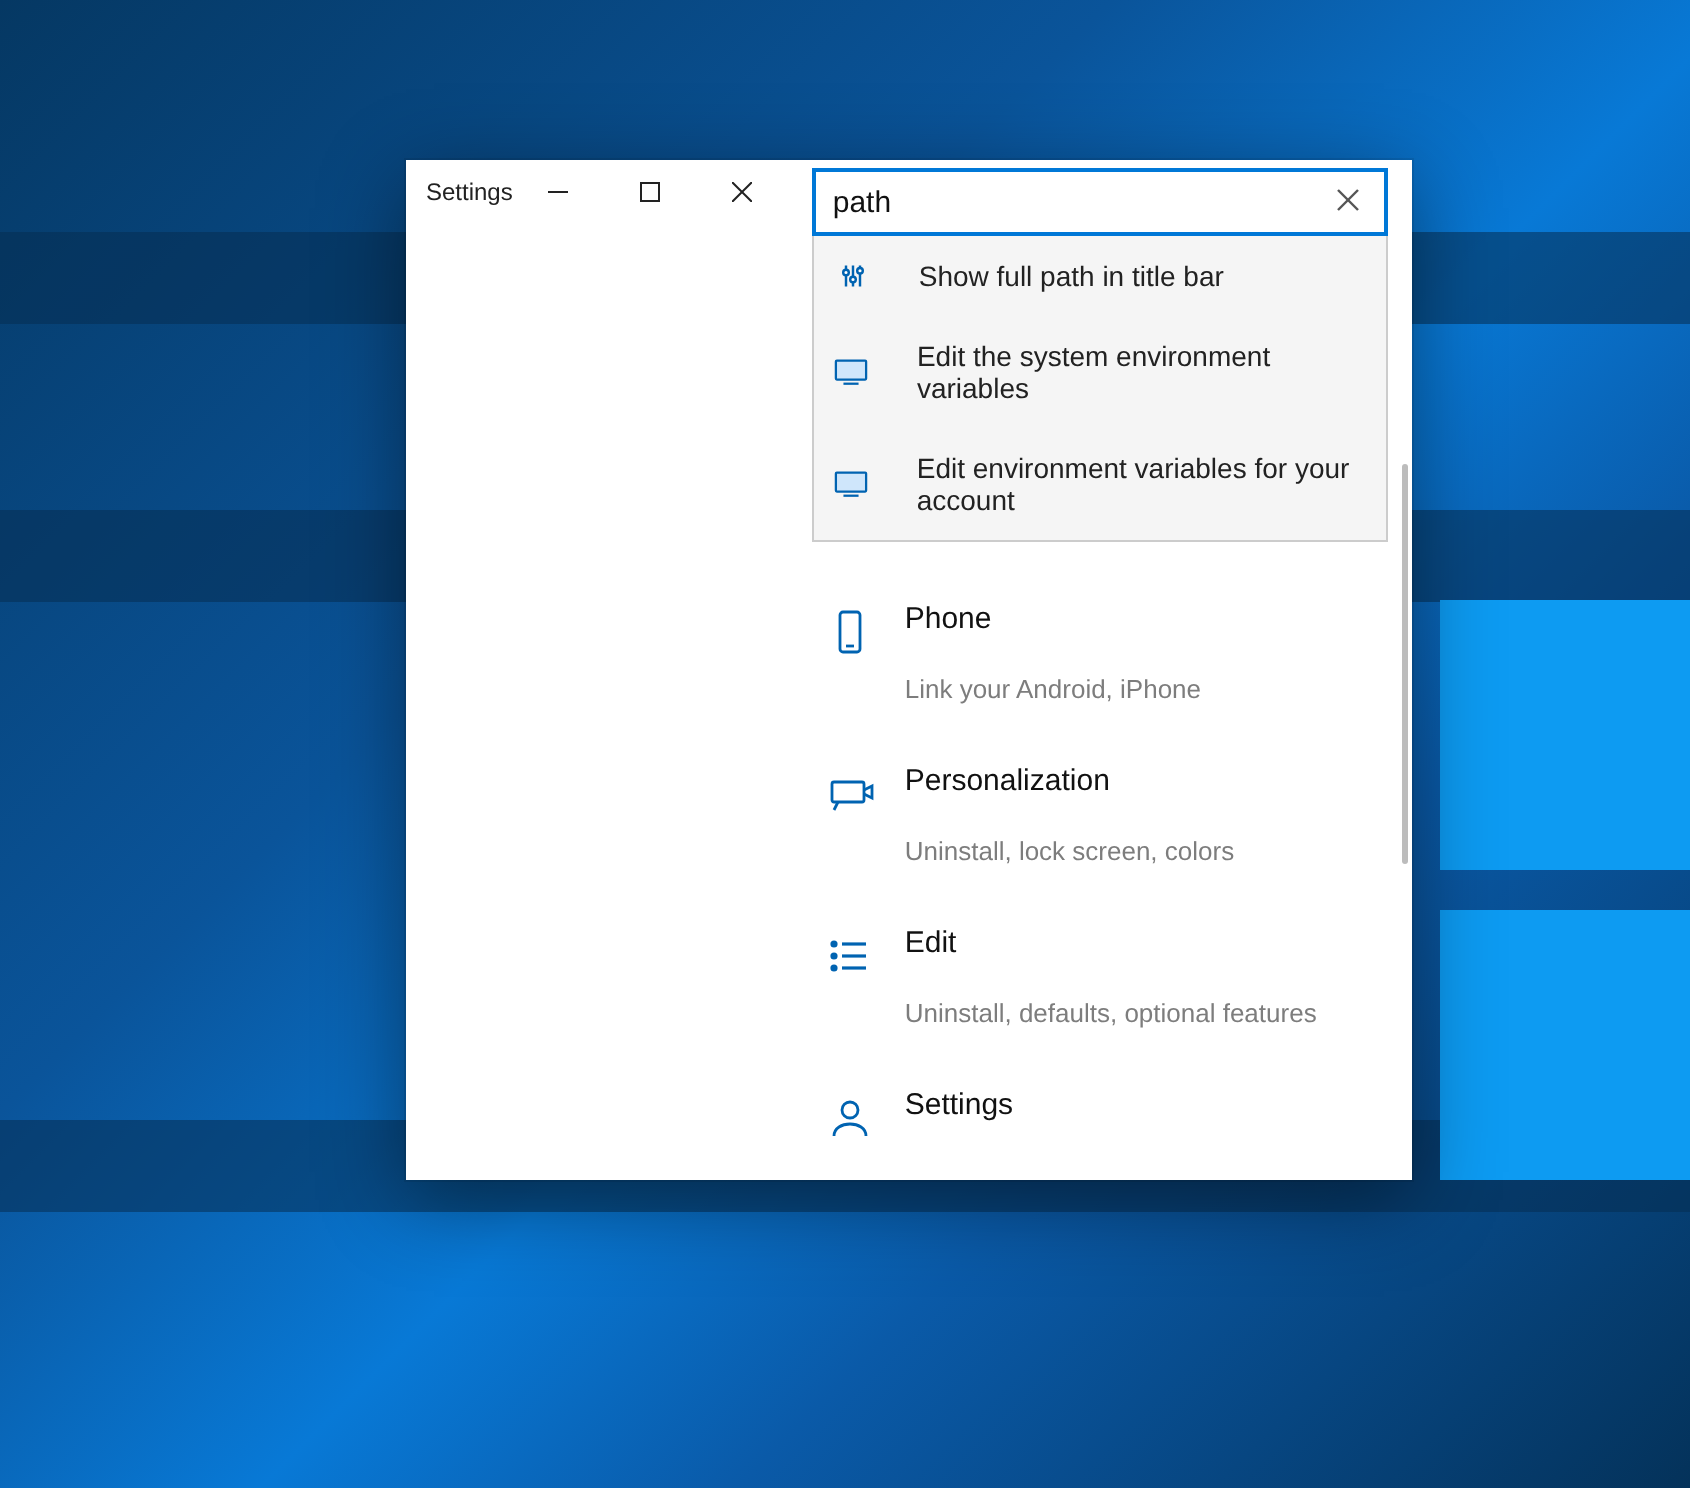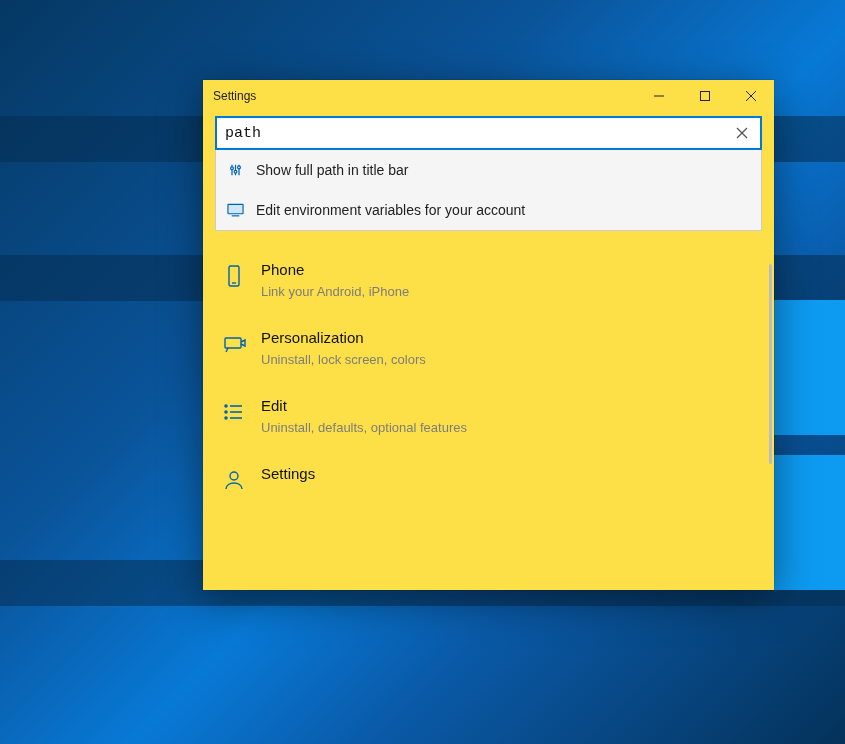--- a/index.html
+++ b/index.html
@@ -17,74 +17,74 @@
     }
     .hstripe { position:absolute; left:0; right:0; height:46px; background:#062d52; opacity:.55;}
     .logo { position:absolute; right:-10px; top:300px; width:290px; height:290px;}
     .logo div{position:absolute;width:135px;height:135px;background:#0d9bf2;}
     .logo .tl{left:0;top:0;} .logo .tr{right:0;top:0;}
     .logo .bl{left:0;bottom:0;} .logo .br{right:0;bottom:0;}
 
     .window {
       position: absolute;
       left: 203px; top: 80px;
-      width: 571px; height: 510px;
-      background: #fde047;
+      width: 503px; height: 510px;
+      background: #ffffff;
       box-shadow: 0 10px 40px rgba(0,0,0,.45), 0 0 0 1px rgba(0,0,0,.08);
-      display:flex; flex-direction:column;
+      display:flex; 
       overflow:hidden;
     }
     .titlebar {
       height: 32px; display:flex; align-items:center;
       padding-left: 10px;
     }
     .titlebar .title { font-size: 12px; color:#222; flex:1;}
     .winbtn { width:46px; height:32px; display:flex; align-items:center; justify-content:center; }
     .winbtn svg { width:10px; height:10px; }
 
     .content { flex:1; overflow:hidden; padding: 0 12px 0 12px; position:relative;}
     .searchwrap { padding: 4px 0 0 0;}
     .searchbox {
       border: 2px solid #0078d7; height:34px;
       display:flex; align-items:center; padding:0 8px;
       background:#fff;
     }
     .searchbox input {
-      border:none; outline:none; flex:1; font-size:15px; font-family:Liberation Mono, monospace;
+      border:none; outline:none; flex:1; font-size:15px; font-family:Liberation Sans, sans-serif;
       color:#111;
     }
     .clear { color:#555; font-size:15px; cursor:pointer; padding:4px;}
     .clear svg{width:12px;height:12px;}
 
     .suggestions {
       border:1px solid #ccc; border-top:none;
       background:#f5f5f5;
     }
     .sugg-item {
-      display:flex; align-items:center; gap:12px;
+      display:flex; align-items:center; gap:24px;
       padding: 12px 10px;
       font-size:14px; color:#222;
     }
     .sugg-item .ic { width:18px; display:flex; justify-content:center;}
     .sugg-item .ic svg{width:17px;height:14px;}
 
     .scrollbar {
       position:absolute; right:2px; top:152px; width:3px; height:200px;
       background:#bcbcbc; border-radius:2px;
     }
 
     .cat-list { padding: 20px 2px 0 2px;}
     .cat-item {
       display:flex; align-items:flex-start; gap:12px;
       padding: 10px 2px 20px 2px;
     }
     .cat-item .ic { width:30px; height:30px; display:flex; align-items:center; justify-content:center; color:#0063b1;}
     .cat-item .ic svg{ width:24px; height:24px; stroke:#0063b1;}
     .cat-txt .t { font-size:15px; color:#111;}
-    .cat-txt .d { font-size:13px; color:#7d7d7d; margin-top:6px;text-align:right;}
+    .cat-txt .d { font-size:13px; color:#7d7d7d; margin-top:19px;text-align:right;}
   </style>
 </head>
 <body>
 
 <div class="desktop">
   <div class="hstripe" style="top:116px"></div>
   <div class="hstripe" style="top:255px"></div>
   <div class="hstripe" style="top:560px"></div>
   <div class="logo">
     <div class="tl"></div>
@@ -142,20 +142,29 @@
           </span>
           <span>Show full path in title bar</span>
         </div>
         <div class="sugg-item">
           <span class="ic">
             <svg viewBox="0 0 18 14" fill="none" stroke="#0063b1" stroke-width="1.2">
               <rect x="1" y="1" width="16" height="10" rx="0.5" fill="#cfe6fb" stroke="#0063b1"></rect>
               <line x1="5" y1="13.2" x2="13" y2="13.2"></line>
             </svg>
           </span>
+          <span>Edit the system environment variables</span>
+        </div>
+        <div class="sugg-item">
+          <span class="ic">
+            <svg viewBox="0 0 18 14" fill="none" stroke="#0063b1" stroke-width="1.2">
+              <rect x="1" y="1" width="16" height="10" rx="0.5" fill="#cfe6fb" stroke="#0063b1"></rect>
+              <line x1="5" y1="13.2" x2="13" y2="13.2"></line>
+            </svg>
+          </span>
           <span>Edit environment variables for your account</span>
         </div>
       </div>
     </div>
 
     <div class="scrollbar"></div>
 
     <div class="cat-list">
 
       <div class="cat-item">

